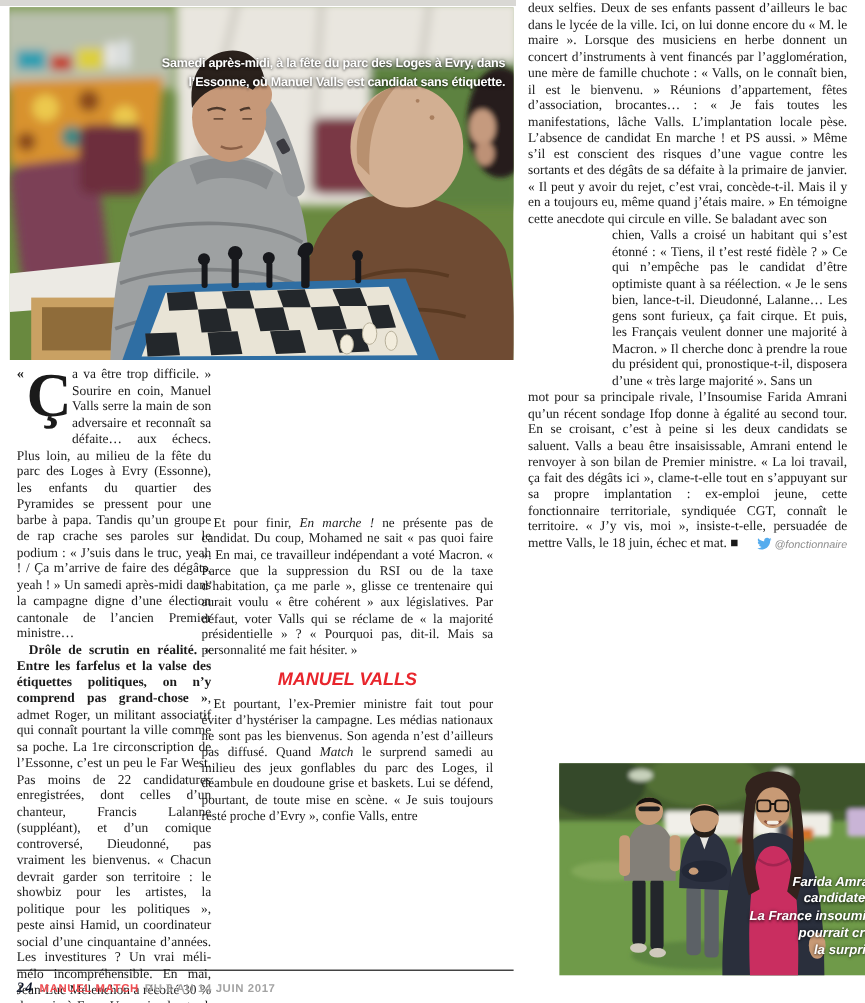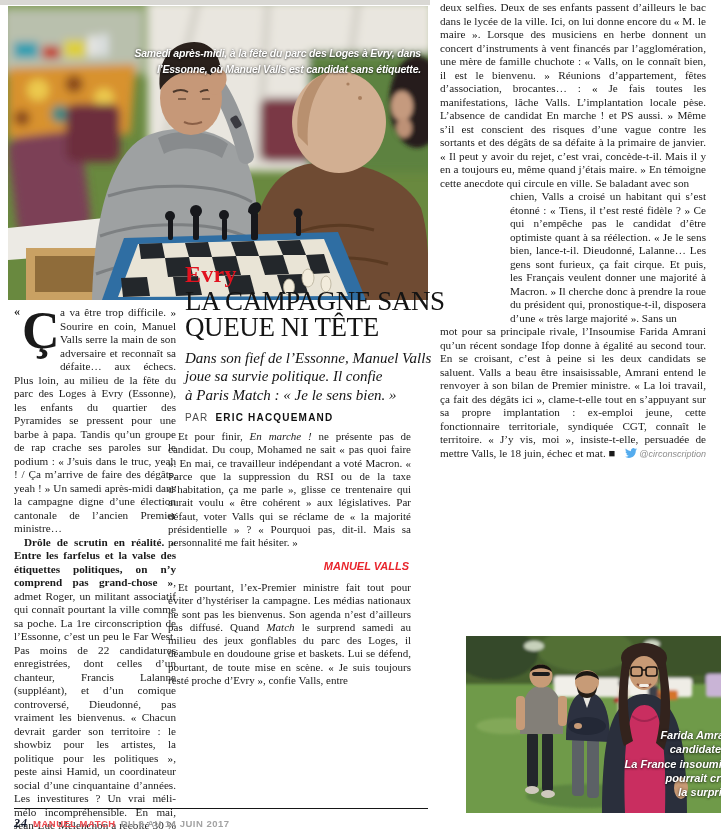--- a/index.html
+++ b/index.html
@@ -4,21 +4,21 @@
 <style>
   html,body{margin:0;padding:0;background:#ffffff;}
   .page{position:relative;width:721px;height:836px;background:#fff;overflow:hidden;
         font-family:"Liberation Serif",serif;color:#1a1a1a;}
   .top-strip{position:absolute;left:0;top:0;width:430px;height:5px;background:#d9d8d4;}
 
   
   .photo-top{position:absolute;left:8px;top:6px;width:420px;height:294px;margin:0;}
   .photo-top svg{display:block;}
   .photo-top-caption{position:absolute;top:40px;right:7px;width:300px;text-align:right;
-        font-family:"Liberation Sans",sans-serif;font-style:italic;font-weight:bold;
+        font-family:"Liberation Sans",sans-serif;font-weight:bold;
         font-size:10.5px;line-height:1.5;letter-spacing:-0.2px;color:#ffffff;
         text-shadow:0 0 3px rgba(0,0,0,.6),0 1px 2px rgba(0,0,0,.45);}
 
   
   .headline{position:absolute;left:185px;top:262px;width:280px;}
   .kicker{font-weight:bold;font-size:24px;line-height:1;color:#e1121f;letter-spacing:0.3px;}
   .title{margin:2px 0 8px 0;font-weight:normal;font-size:27px;line-height:0.98;
          letter-spacing:-0.4px;color:#141414;}
   .standfirst{margin:0 0 8px 0;font-style:italic;font-size:15px;line-height:1.22;color:#141414;}
   .byline{margin:0;font-family:"Liberation Sans",sans-serif;font-size:10px;letter-spacing:1.2px;}
@@ -40,21 +40,21 @@
   .dropwrap{float:left;width:42px;height:53px;position:relative;margin:2px 4px 0 0;}
   .dq{position:absolute;left:0;top:-3px;font-size:12px;font-weight:bold;}
   .dc{position:absolute;left:8px;top:0;font-weight:bold;font-size:52px;line-height:46px;
       font-family:"Liberation Serif",serif;}
 
   
   .pullquote{margin:10px 2px 8px 2px;text-align:center;color:#e8252c;}
   .pq-text{font-family:"Liberation Sans",sans-serif;font-style:italic;font-weight:bold;
            font-size:14.5px;line-height:1.2;letter-spacing:-0.2px;}
   .pq-attr{font-family:"Liberation Sans",sans-serif;font-style:italic;font-weight:bold;
-           font-size:11px;margin-top:2px;text-align:right;}
+           font-size:15px;margin-top:2px;}
 
   
   .twitter-line{text-align:right;margin-top:-13px;height:13px;}
   .tw{width:12px;height:12px;vertical-align:-2px;margin-right:2px;}
   .handle{font-family:"Liberation Sans",sans-serif;font-style:italic;font-size:9px;color:#8d8d8d;}
 
   
   .photo-bottom{position:absolute;left:466px;top:636px;width:279px;height:227px;margin:0;}
   .photo-bottom svg{display:block;}
   .photo-bottom-caption{position:absolute;right:8px;top:92px;text-align:right;
@@ -173,32 +173,20 @@
           <ellipse cx="300" cy="272" rx="6" ry="9"></ellipse>
           <ellipse cx="318" cy="278" rx="5" ry="8"></ellipse>
           <ellipse cx="281" cy="281" rx="5.5" ry="8"></ellipse>
         </g>
       </g>
     </svg>
     <figcaption class="photo-top-caption lines">Samedi après-midi, à la fête du parc des Loges à Evry, dans
 l’Essonne, où Manuel Valls est candidat sans étiquette.</figcaption>
   </figure>
 
-  <header class="headline">
-    <div class="kicker">Evry</div>
-    <h1 class="title lines">LA CAMPAGNE SANS
-QUEUE NI TÊTE</h1>
-    <p class="standfirst lines">Dans son fief de l’Essonne, Manuel Valls
-joue sa survie politique. Il confie
-à Paris Match : « Je le sens bien. »</p>
-    <p class="byline">
-      <span class="byline-prefix">PAR</span>
-      <span class="byline-name">ERIC HACQUEMAND</span>
-    </p>
-  </header>
 
   <section class="col col1">
     <p class="para">
       <span class="dropwrap">
           <span class="dq">«</span>
           <span class="dc">Ç</span>
         </span><span>a va être trop difficile. » Sourire en coin, Manuel Valls serre la main de son adversaire et reconnaît sa défaite… aux échecs. Plus loin, au milieu de la fête du parc des Loges à Evry (Essonne), les enfants du quartier des Pyramides se pressent pour une barbe à papa. Tandis qu’un groupe de rap crache ses paroles sur le podium : « J’suis dans le truc, yeah ! / Ça m’arrive de faire des dégâts, yeah ! » Un samedi après-midi dans la campagne digne d’une élection cantonale de l’ancien Premier ministre…</span>
     </p>
     <p class="para indent"><span class="b">Drôle de scrutin en réalité. « Entre les farfelus et la valse des étiquettes politiques, on n’y comprend pas grand-chose »</span><span>, admet Roger, un militant associatif qui connaît pourtant la ville comme sa poche. La 1re circonscription de l’Essonne, c’est un peu le Far West. Pas moins de 22 candidatures enregistrées, dont celles d’un chanteur, Francis Lalanne (suppléant), et d’un comique controversé, Dieudonné, pas vraiment les bienvenus. « Chacun devrait garder son territoire : le showbiz pour les artistes, la politique pour les politiques », peste ainsi Hamid, un coordinateur social d’une cinquantaine d’années. Les investitures ? Un vrai méli-mélo incompréhensible. En mai, Jean-Luc Mélenchon a récolté 30 % des voix à Evry. Un mois plus tard, communistes pur jus et Insoumis se déchirent l’héritage. Le PS ne présente personne… mais le socialiste Benoît Hamon soutient le candidat PCF.</span></p>
   </section>
@@ -211,21 +199,21 @@
     <p class="para indent"><span>Et pourtant, l’ex-Premier ministre fait tout pour éviter d’hystériser la campagne. Les médias nationaux ne sont pas les bienvenus. Son agenda n’est d’ailleurs pas diffusé. Quand </span><span class="i">Match</span><span> le surprend samedi au milieu des jeux gonflables du parc des Loges, il déambule en doudoune grise et baskets. Lui se défend, pourtant, de toute mise en scène. « Je suis toujours resté proche d’Evry », confie Valls, entre</span></p>
   </section>
 
   <section class="col col3">
     <p class="para">deux selfies. Deux de ses enfants passent d’ailleurs le bac dans le lycée de la ville. Ici, on lui donne encore du « M. le maire ». Lorsque des musiciens en herbe donnent un concert d’instruments à vent financés par l’agglomération, une mère de famille chuchote : « Valls, on le connaît bien, il est le bienvenu. » Réunions d’appartement, fêtes d’association, brocantes… : « Je fais toutes les manifestations, lâche Valls. L’implantation locale pèse. L’absence de candidat En marche ! et PS aussi. » Même s’il est conscient des risques d’une vague contre les sortants et des dégâts de sa défaite à la primaire de janvier. « Il peut y avoir du rejet, c’est vrai, concède-t-il. Mais il y en a toujours eu, même quand j’étais maire. » En témoigne cette anecdote qui circule en ville. Se baladant avec son</p>
     <p class="para wrapped">chien, Valls a croisé un habitant qui s’est étonné : « Tiens, il t’est resté fidèle ? » Ce qui n’empêche pas le candidat d’être optimiste quant à sa réélection. « Je le sens bien, lance-t-il. Dieudonné, Lalanne… Les gens sont furieux, ça fait cirque. Et puis, les Français veulent donner une majorité à Macron. » Il cherche donc à prendre la roue du président qui, pronostique-t-il, disposera d’une « très large majorité ». Sans un</p>
     <p class="para">mot pour sa principale rivale, l’Insoumise Farida Amrani qu’un récent sondage Ifop donne à égalité au second tour. En se croisant, c’est à peine si les deux candidats se saluent. Valls a beau être insaisissable, Amrani entend le renvoyer à son bilan de Premier ministre. « La loi travail, ça fait des dégâts ici », clame-t-elle tout en s’appuyant sur sa propre implantation : ex-emploi jeune, cette fonctionnaire territoriale, syndiquée CGT, connaît le territoire. « J’y vis, moi », insiste-t-elle, persuadée de mettre Valls, le 18 juin, échec et mat. ■</p>
     <div class="twitter-line">
       <svg class="tw" viewBox="0 0 24 24">
         <path fill="#55acee" d="M23.953 4.57a10 10 0 01-2.825.775 4.958 4.958 0 002.163-2.723c-.951.555-2.005.959-3.127 1.184a4.92 4.92 0 00-8.384 4.482C7.69 8.095 4.067 6.13 1.64 3.162a4.822 4.822 0 00-.666 2.475c0 1.71.87 3.213 2.188 4.096a4.904 4.904 0 01-2.228-.616v.06a4.923 4.923 0 003.946 4.827 4.996 4.996 0 01-2.212.085 4.936 4.936 0 004.604 3.417 9.867 9.867 0 01-6.102 2.105c-.39 0-.779-.023-1.17-.067a13.995 13.995 0 007.557 2.209c9.053 0 13.998-7.496 13.998-13.985 0-.21 0-.42-.015-.63A9.935 9.935 0 0024 4.59z"></path>
-      </svg><span class="handle">@circonscription</span>
+      </svg><span class="handle">@fonctionnaire</span>
     </div>
   </section>
 
   <figure class="photo-bottom">
     <svg width="279" height="177" viewBox="0 0 279 177">
       <defs>
         <filter id="fb1" x="-20%" y="-20%" width="140%" height="140%">
             <feGaussianBlur stdDeviation="1.6"></feGaussianBlur>
           </filter>
       </defs>

